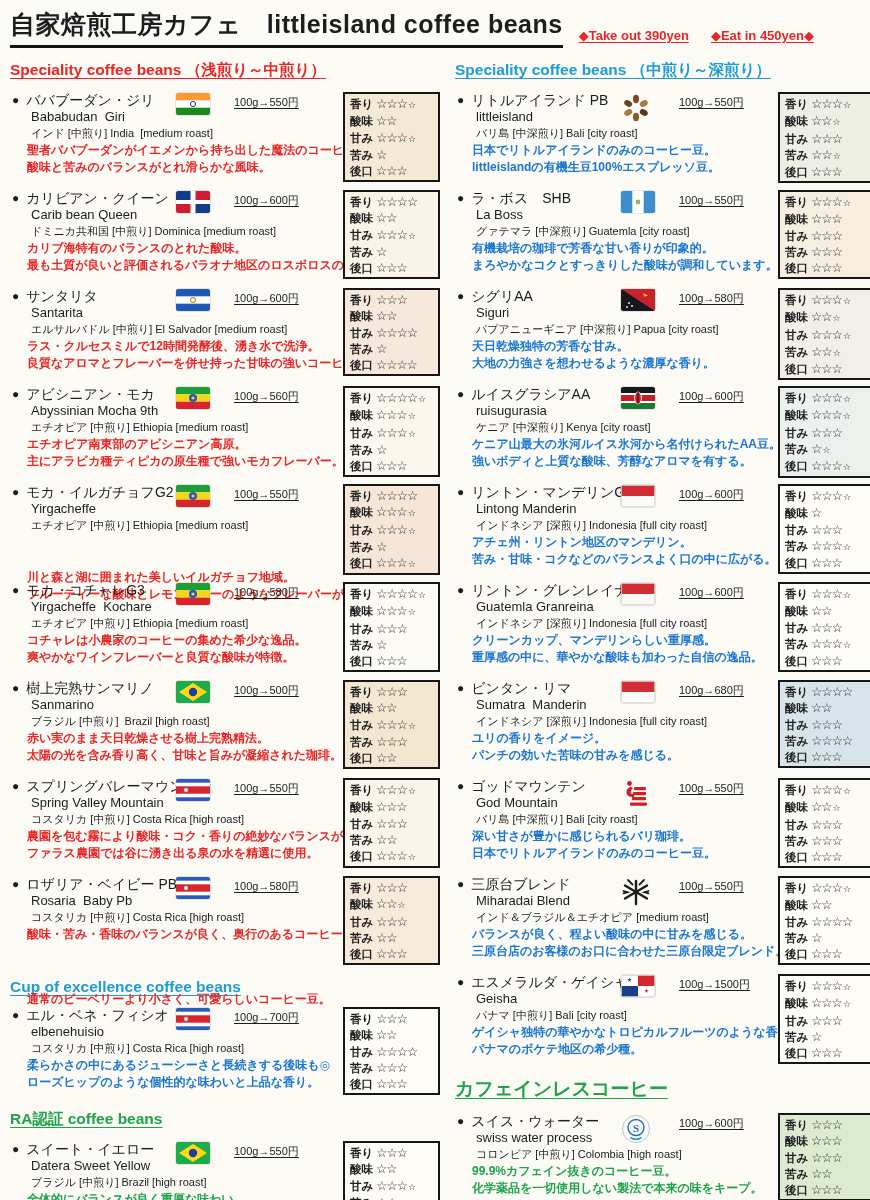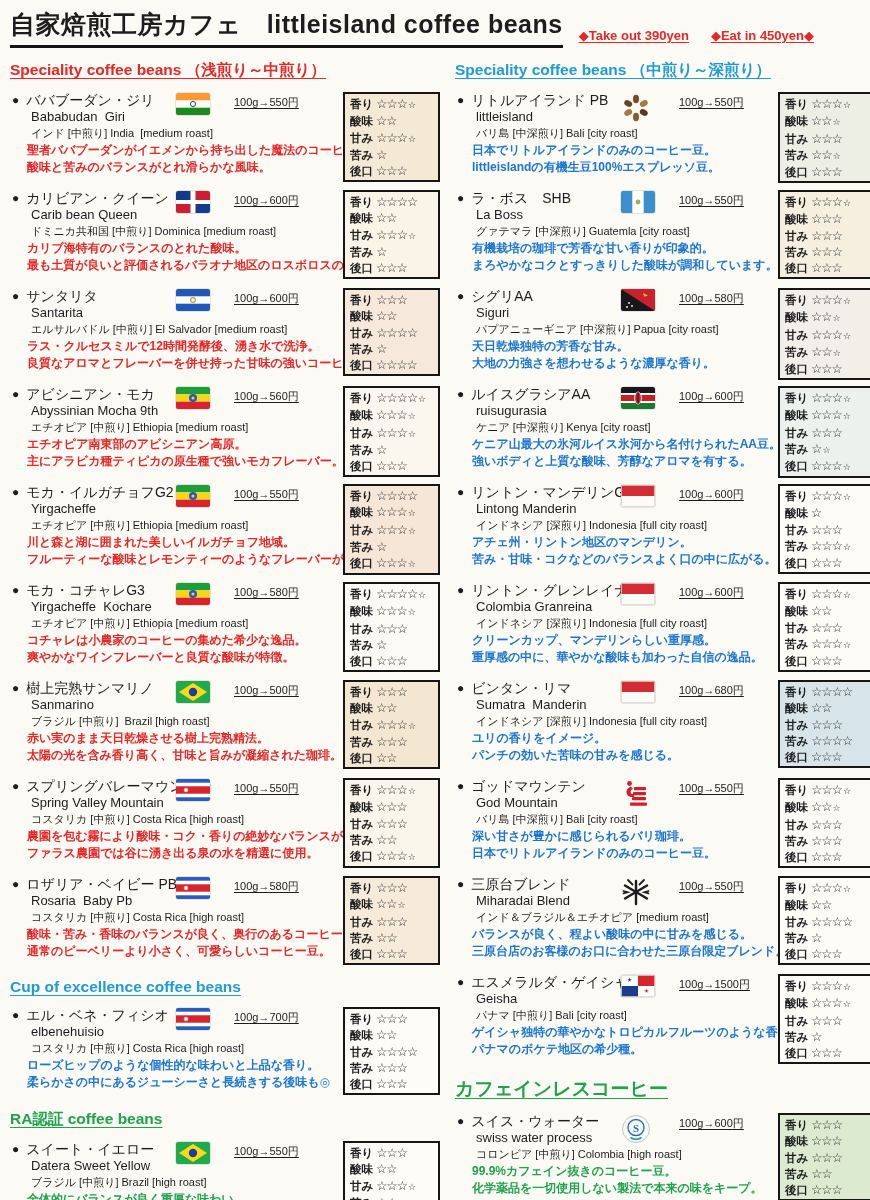--- a/index.html
+++ b/index.html
@@ -244,21 +244,21 @@
               </div>
   </article>
 
   <article class="entry">
     <div class="name-row">
       <span class="bullet">●</span>
       <span class="name-jp">モカ・イルガチョフG2</span>
     </div>
     <div class="name-en">Yirgacheffe</div>
     <div class="origin">エチオピア [中煎り] Ethiopia [medium roast]</div>
-    <div class="desc desc1" style="color: rgb(230, 39, 39);">川と森と湖に囲まれた美しいイルガチョフ地域。</div>
+    <div class="desc desc1" style="color: rgb(230, 39, 39); margin-top: 35px;">川と森と湖に囲まれた美しいイルガチョフ地域。</div>
     <div class="desc desc2" style="color: rgb(230, 39, 39);">フルーティーな酸味とレモンティーのようなフレーバーが特徴。</div>
     <span class="icon-slot is-flag">
                 <svg viewBox="0 0 34 22">
                   <rect width="34" height="7.3" fill="#1e9e38"></rect>
                   <rect y="7.3" width="34" height="7.4" fill="#f7d618"></rect>
                   <rect y="14.7" width="34" height="7.3" fill="#d8242c"></rect>
                   <circle cx="17" cy="11" r="4" fill="#2458c8"></circle>
                   <circle cx="17" cy="11" r="1.6" fill="#f7d618"></circle>
                 </svg>
               </span>
@@ -434,21 +434,21 @@
   </article>
 
   <article class="entry">
     <div class="name-row">
       <span class="bullet">●</span>
       <span class="name-jp">ロザリア・ベイビー PB</span>
     </div>
     <div class="name-en">Rosaria  Baby Pb</div>
     <div class="origin">コスタリカ [中煎り] Costa Rica [high roast]</div>
     <div class="desc desc1" style="color: rgb(230, 39, 39);">酸味・苦み・香味のバランスが良く、奥行のあるコーヒー。</div>
-    <div class="desc desc2" style="color: rgb(230, 39, 39);">通常のピーベリーより小さく、可愛らしいコーヒー豆。</div>
+    <div class="desc desc2" style="color: rgb(230, 39, 39); margin-top: 48px;">通常のピーベリーより小さく、可愛らしいコーヒー豆。</div>
     <span class="icon-slot is-flag">
                 <svg viewBox="0 0 34 22">
                   <rect width="34" height="22" fill="#2a5bbf"></rect>
                   <rect y="3.7" width="34" height="14.6" fill="#fff"></rect>
                   <rect y="7.3" width="34" height="7.4" fill="#d8242c"></rect>
                   <circle cx="10" cy="11" r="2" fill="#fff" stroke="#b0b0b0" stroke-width="0.6"></circle>
                 </svg>
               </span>
     <span class="price">100g→580円</span>
     <div class="rating-box" style="background: rgb(246, 235, 219);">
@@ -485,22 +485,22 @@
   <section class="menu-section">
     <h2 class="section-heading" style="color: rgb(30, 156, 215);">Cup of excellence coffee beans</h2>
     <div class="entries">
   <article class="entry">
     <div class="name-row">
       <span class="bullet">●</span>
       <span class="name-jp">エル・ベネ・フィシオ</span>
     </div>
     <div class="name-en">elbenehuisio</div>
     <div class="origin">コスタリカ [中煎り] Costa Rica [high roast]</div>
+    <div class="desc desc2" style="color: rgb(27, 118, 209);">柔らかさの中にあるジューシーさと長続きする後味も◎</div>
     <div class="desc desc1" style="color: rgb(27, 118, 209);">ローズヒップのような個性的な味わいと上品な香り。</div>
-    <div class="desc desc2" style="color: rgb(27, 118, 209);">柔らかさの中にあるジューシーさと長続きする後味も◎</div>
     <span class="icon-slot is-flag">
                 <svg viewBox="0 0 34 22">
                   <rect width="34" height="22" fill="#2a5bbf"></rect>
                   <rect y="3.7" width="34" height="14.6" fill="#fff"></rect>
                   <rect y="7.3" width="34" height="7.4" fill="#d8242c"></rect>
                   <circle cx="10" cy="11" r="2" fill="#fff" stroke="#b0b0b0" stroke-width="0.6"></circle>
                 </svg>
               </span>
     <span class="price">100g→700円</span>
     <div class="rating-box" style="background: rgb(253, 252, 247);">
@@ -823,21 +823,21 @@
                   <span class="r-half"></span>
                 </div>
               </div>
   </article>
 
   <article class="entry">
     <div class="name-row">
       <span class="bullet">●</span>
       <span class="name-jp">リントン・グレンレイナ</span>
     </div>
-    <div class="name-en">Colombia Granreina</div>
+    <div class="name-en">Guatemla Granreina</div>
     <div class="origin">インドネシア [深煎り] Indonesia [full city roast]</div>
     <div class="desc desc1" style="color: rgb(27, 118, 209);">クリーンカップ、マンデリンらしい重厚感。</div>
     <div class="desc desc2" style="color: rgb(27, 118, 209);">重厚感の中に、華やかな酸味も加わった自信の逸品。</div>
     <span class="icon-slot is-flag">
                 <svg viewBox="0 0 34 22">
                   <rect width="34" height="11" fill="#d42c35"></rect>
                   <rect y="11" width="34" height="11" fill="#fbfbf8"></rect>
                   <rect x="0.4" y="0.4" width="33.2" height="21.2" fill="none" stroke="#d8d8d2" stroke-width="0.8"></rect>
                 </svg>
               </span>

